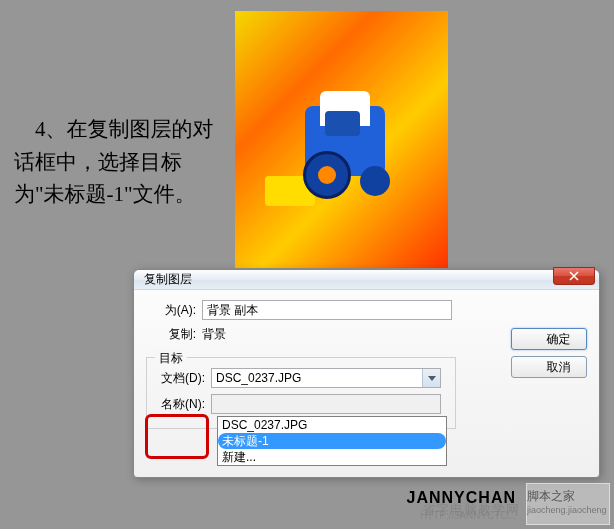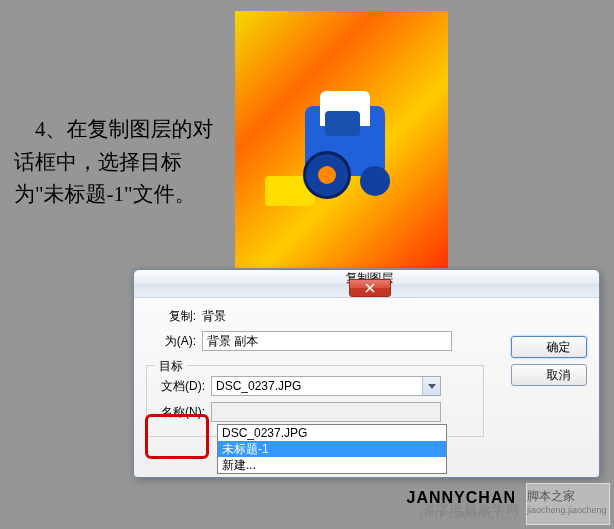--- a/index.html
+++ b/index.html
@@ -107,28 +107,27 @@
   left: 133px;
   top: 269px;
   width: 467px;
   height: 209px;
   background: linear-gradient(#fdfdfd, #f0f0f0);
   border: 1px solid #6f8ba8;
   border-radius: 6px 6px 4px 4px;
   box-shadow: 2px 2px 8px rgba(0,0,0,0.25);
 }
 .dialog-titlebar {
-  height: 28px;
+  height: 20px;
   background: linear-gradient(#fdfefe, #e6ecf3 50%, #dbe4ee 51%, #e8eef5);
   border-bottom: 1px solid #cfd8e2;
   border-radius: 6px 6px 0 0;
   display: flex;
   align-items: center;
   padding: 0 4px 0 10px;
-  flex-direction: column;
 }
 .dialog-title {
   font-size: 12px;
   color: #000;
   flex: 1;
 }
 .close-btn {
   width: 42px;
   height: 18px;
   background: linear-gradient(#e77a6e, #d9513d 49%, #c83a28 50%, #c23523);
@@ -182,21 +181,21 @@
   justify-content: center;
   padding-left: 19px;
 }
 .btn-ok { top: 38px; border-color: #5586c5; box-shadow: 0 0 2px #7ab0e8; }
 .btn-cancel { top: 66px; }
 .fieldset {
   margin-top: 14px;
   border: 1px solid #d0d0d0;
   padding: 10px 0 8px 8px;
   position: relative;
-  width: 338px;
+  width: 310px;
 }
 .fieldset-legend {
   position: absolute;
   top: -8px;
   left: 8px;
   background: #f7f7f7;
   padding: 0 4px;
   font-size: 12px;
 }
 .combo {
@@ -229,20 +228,21 @@
   border: 1px solid #808080;
 }
 .dropdown-item {
   font-size: 12px;
   padding: 1px 4px;
   line-height: 14px;
 }
 .dropdown-item.selected {
   background: #3399ff;
   color: #fff;
+  border-radius: 8px;
 }
 .red-box {
   position: absolute;
   left: 145px;
   top: 414px;
   width: 64px;
   height: 45px;
   border: 3px solid #d00000;
   border-radius: 6px;
   pointer-events: none;
@@ -309,26 +309,26 @@
     <div class="close-btn">
       <span>
         <svg viewBox="0 0 10 10">
             <path d="M1 1 L9 9 M9 1 L1 9" stroke="#fff" stroke-width="1.6"></path>
           </svg>
       </span>
     </div>
   </div>
   <div class="dialog-body">
     <div class="row">
+      <span class="lbl">为(A):</span>
+      <input class="val-input" value="背景 副本" style="">
+    </div>
+    <div class="row">
       <span class="lbl">复制:</span>
       <span class="val-static">背景</span>
-    </div>
-    <div class="row">
-      <span class="lbl">为(A):</span>
-      <input class="val-input" value="背景 副本" style="">
     </div>
 
     <div class="fieldset">
       <span class="fieldset-legend">目标</span>
       <div class="row">
         <span class="lbl">文档(D):</span>
         <div class="combo">
           <span class="combo-text">DSC_0237.JPG</span>
           <span class="combo-arrow">
             <svg viewBox="0 0 8 5">

